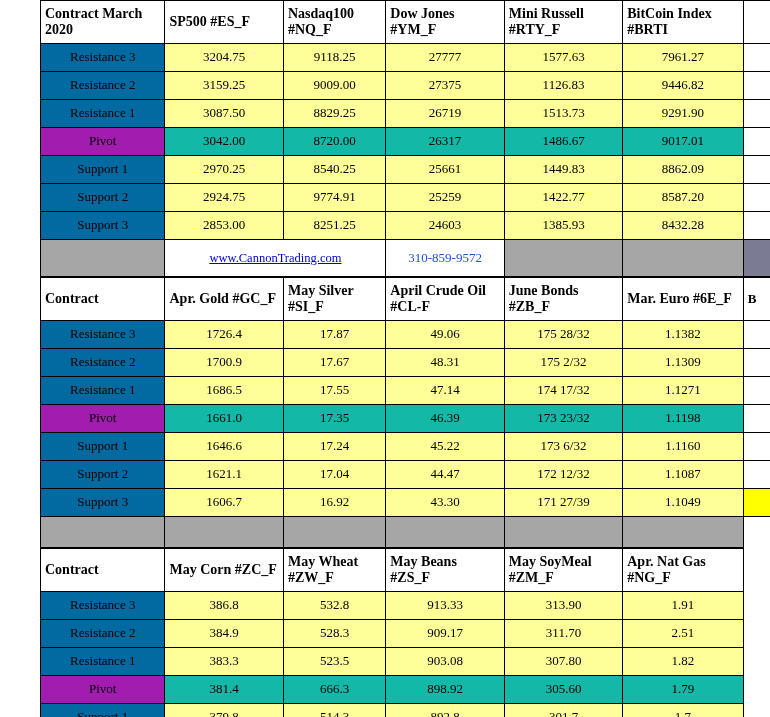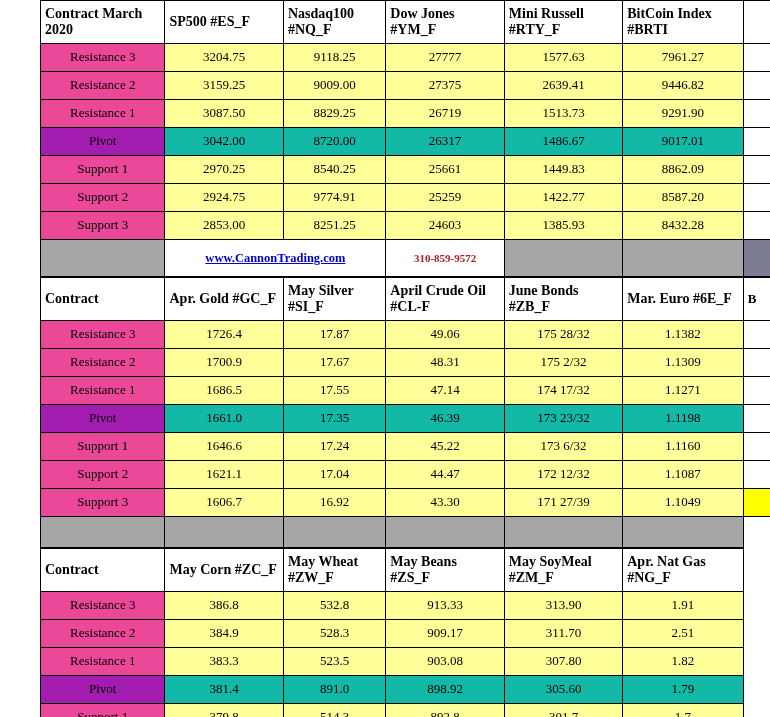--- a/index.html
+++ b/index.html
@@ -46,21 +46,21 @@
     font-weight: bold;
     font-size: 14px;
     background: #ffffff;
     height: 38px;
   }
   .hdr-left { text-align: left; }
   .hdr-center { text-align: left; }
 
   .rowlabel {
     text-align: center;
-    background: #ec4899;
+    background: #0369a1;
   }
   .rowlabel.pivot {
     background: #a21caf;
   }
   .val {
     text-align: center;
     background: #ffff99;
   }
   .val.pivot {
     background: #14b8a6;
@@ -78,30 +78,30 @@
     border: 1px solid #000000;
   }
   .band td.white {
     background: #ffffff;
     text-align: center;
     vertical-align: middle;
   }
   .band td.dark-right {
     background: #7b7b93;
   }
-  .band-tall td { height: 32px; font-weight: bold; }
+  .band-tall td { height: 32px; }
 
   .link {
     color: #0000cc;
     text-decoration: underline;
     font-size: 12.5px;
   }
   .phone {
-    color: #b91c1c;
-    font-size: 11px;
+    color: #1d4ed8;
+    font-size: 13px;
   }
   .yellow-tab {
     background: #ffff00;
   }
   .b-letter {
     font-size: 13px;
     text-align: left;
     background: #ffffff;
   }
 </style>
@@ -138,21 +138,21 @@
         <td class="val">27777</td>
         <td class="val">1577.63</td>
         <td class="val">7961.27</td>
         <td class="empty-cell"></td>
       </tr>
       <tr class="data-row">
         <td class="rowlabel">Resistance 2</td>
         <td class="val">3159.25</td>
         <td class="val">9009.00</td>
         <td class="val">27375</td>
-        <td class="val">2639.41</td>
+        <td class="val">1126.83</td>
         <td class="val">9446.82</td>
         <td class="empty-cell"></td>
       </tr>
       <tr class="data-row">
         <td class="rowlabel">Resistance 1</td>
         <td class="val">3087.50</td>
         <td class="val">8829.25</td>
         <td class="val">26719</td>
         <td class="val">1513.73</td>
         <td class="val">9291.90</td>
@@ -351,21 +351,21 @@
         <td class="val">383.3</td>
         <td class="val">523.5</td>
         <td class="val">903.08</td>
         <td class="val">307.80</td>
         <td class="val">1.82</td>
         <td class="empty-cell" style="border:none"></td>
       </tr>
       <tr class="data-row">
         <td class="rowlabel pivot">Pivot</td>
         <td class="val pivot">381.4</td>
-        <td class="val pivot">891.0</td>
+        <td class="val pivot">666.3</td>
         <td class="val pivot">898.92</td>
         <td class="val pivot">305.60</td>
         <td class="val pivot">1.79</td>
         <td class="empty-cell" style="border:none"></td>
       </tr>
       <tr class="data-row">
         <td class="rowlabel">Support 1</td>
         <td class="val">379.8</td>
         <td class="val">514.3</td>
         <td class="val">892.8</td>

